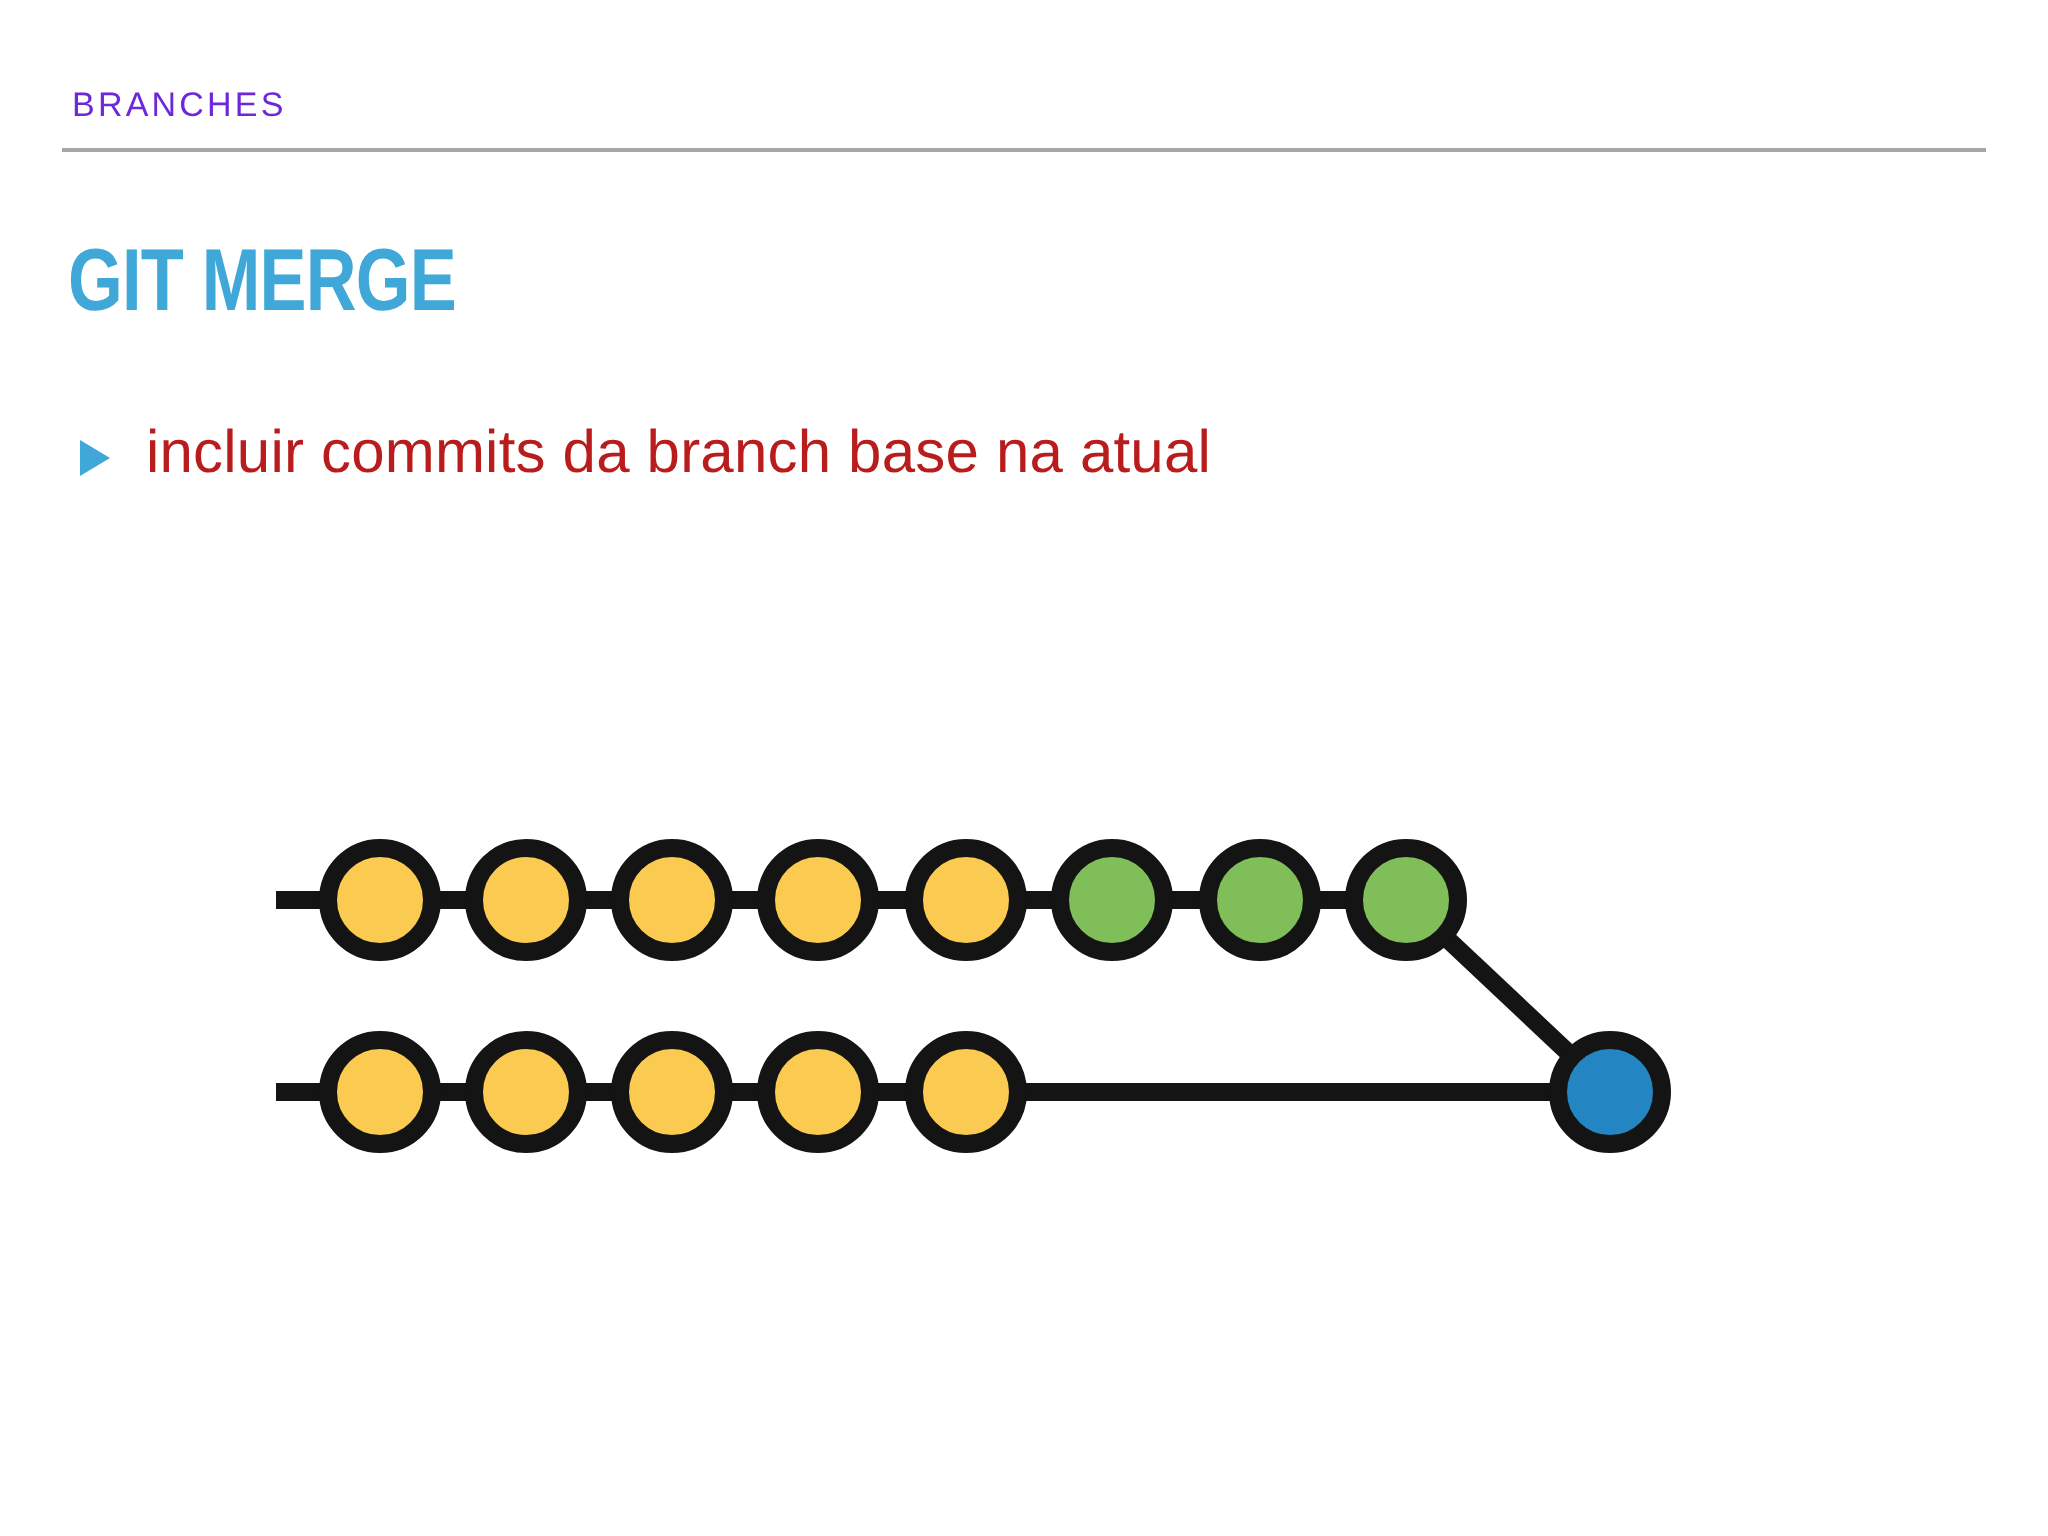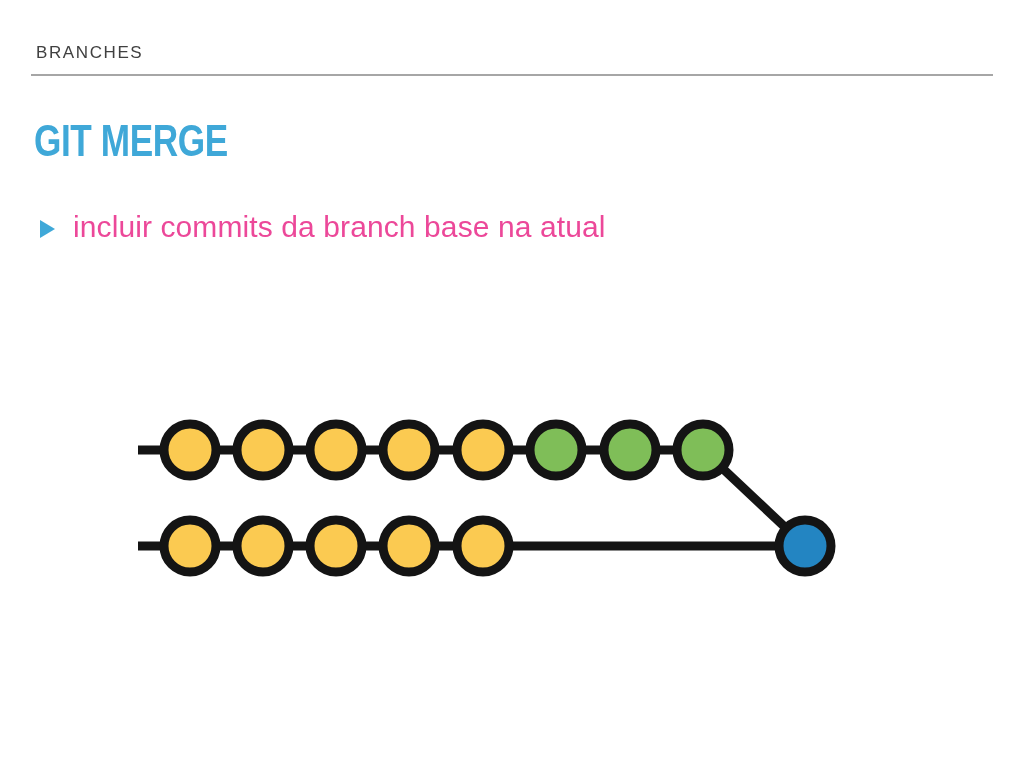--- a/index.html
+++ b/index.html
@@ -24,21 +24,21 @@
 
   
   .eyebrow {
     position: absolute;
     left: 36px;
     top: 43px;
     font-family: "Liberation Sans", sans-serif;
     font-size: 17px;
     font-weight: 400;
     letter-spacing: 1.6px;
-    color: #404040;
+    color: #6d28d9;
     text-transform: uppercase;
     white-space: nowrap;
   }
 
   .header-rule {
     position: absolute;
     left: 31px;
     top: 74px;
     width: 962px;
     height: 2px;
@@ -77,21 +77,21 @@
     border-left: 15px solid #3FA8D8;
     border-top: 9px solid transparent;
     border-bottom: 9px solid transparent;
     flex: 0 0 auto;
     margin-top: 3px;
   }
   .bullet-text {
     font-family: "Liberation Sans", sans-serif;
     font-size: 30px;
     font-weight: 400;
-    color: #ec4899;
+    color: #b91c1c;
     white-space: nowrap;
     letter-spacing: 0.1px;
   }
 
   
   .diagram {
     position: absolute;
     left: 0;
     top: 0;
     width: 1024px;

